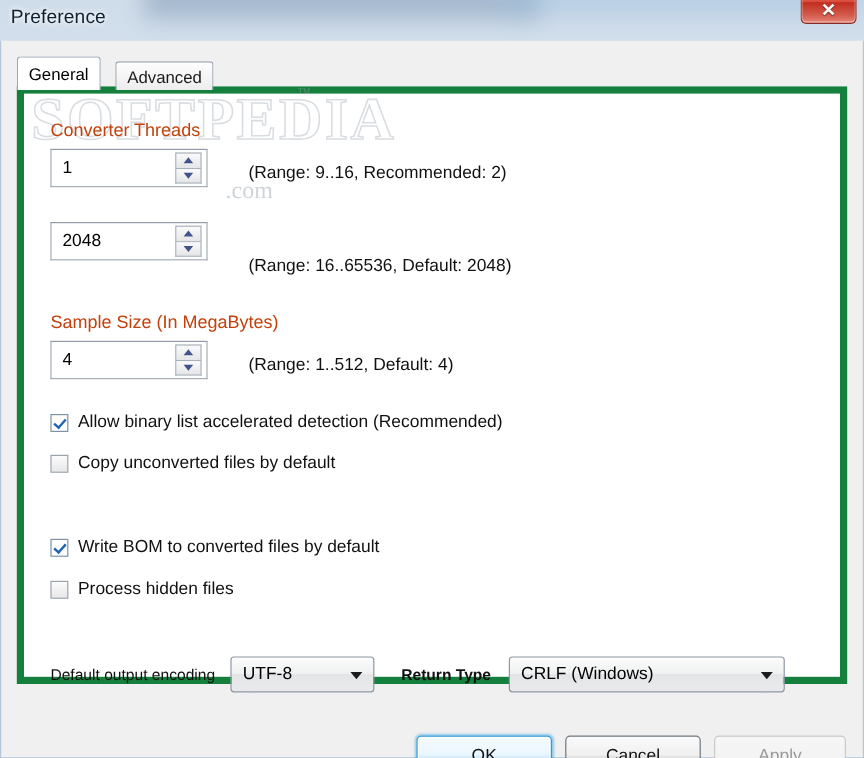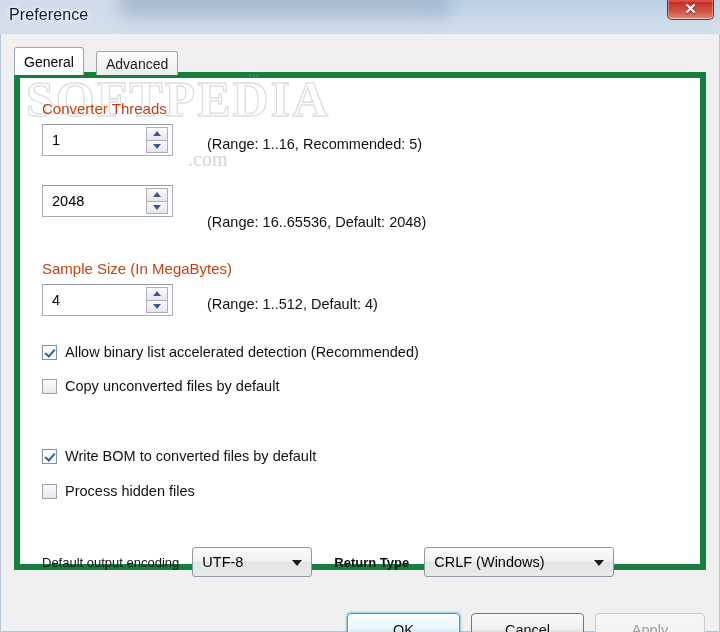--- a/index.html
+++ b/index.html
@@ -318,21 +318,21 @@
   .combo .caret {
     position: absolute;
     right: 9px; top: 50%;
     margin-top: -2px;
     width: 0; height: 0;
     border-left: 5px solid transparent;
     border-right: 5px solid transparent;
     border-top: 6px solid #1b1b1b;
   }
   .combo.encoding { width: 120px; margin-left: 13px; text-align: right; }
-  .combo.ret      { width: 190px; margin-left: 15px; }
+  .combo.ret      { width: 230px; margin-left: 15px; }
   .sel-text.ret-lbl { margin-left: 22px; font-weight: bold; }
 
   
   .btn {
     position: absolute;
     top: 579px;
     height: 34px;
     box-sizing: border-box;
     border-radius: 4px;
     display: flex;
@@ -397,21 +397,21 @@
           <input class="spin-input" type="text" value="1" style="">
           <div class="spin-btns">
             <div class="spin-b">
                 <i class="arw up"></i>
               </div>
             <div class="spin-b">
                 <i class="arw down"></i>
               </div>
           </div>
         </div>
-        <div class="range-hint" style="top:36px">(Range: 1..16, Recommended: 5)</div>
+        <div class="range-hint" style="top:36px">(Range: 9..16, Recommended: 2)</div>
       </div>
 
       <div class="fg" style="top:100px">
         <div class="spin-wrap">
           <input class="spin-input" type="text" value="2048" style="">
           <div class="spin-btns">
             <div class="spin-b">
                 <i class="arw up"></i>
               </div>
             <div class="spin-b">

